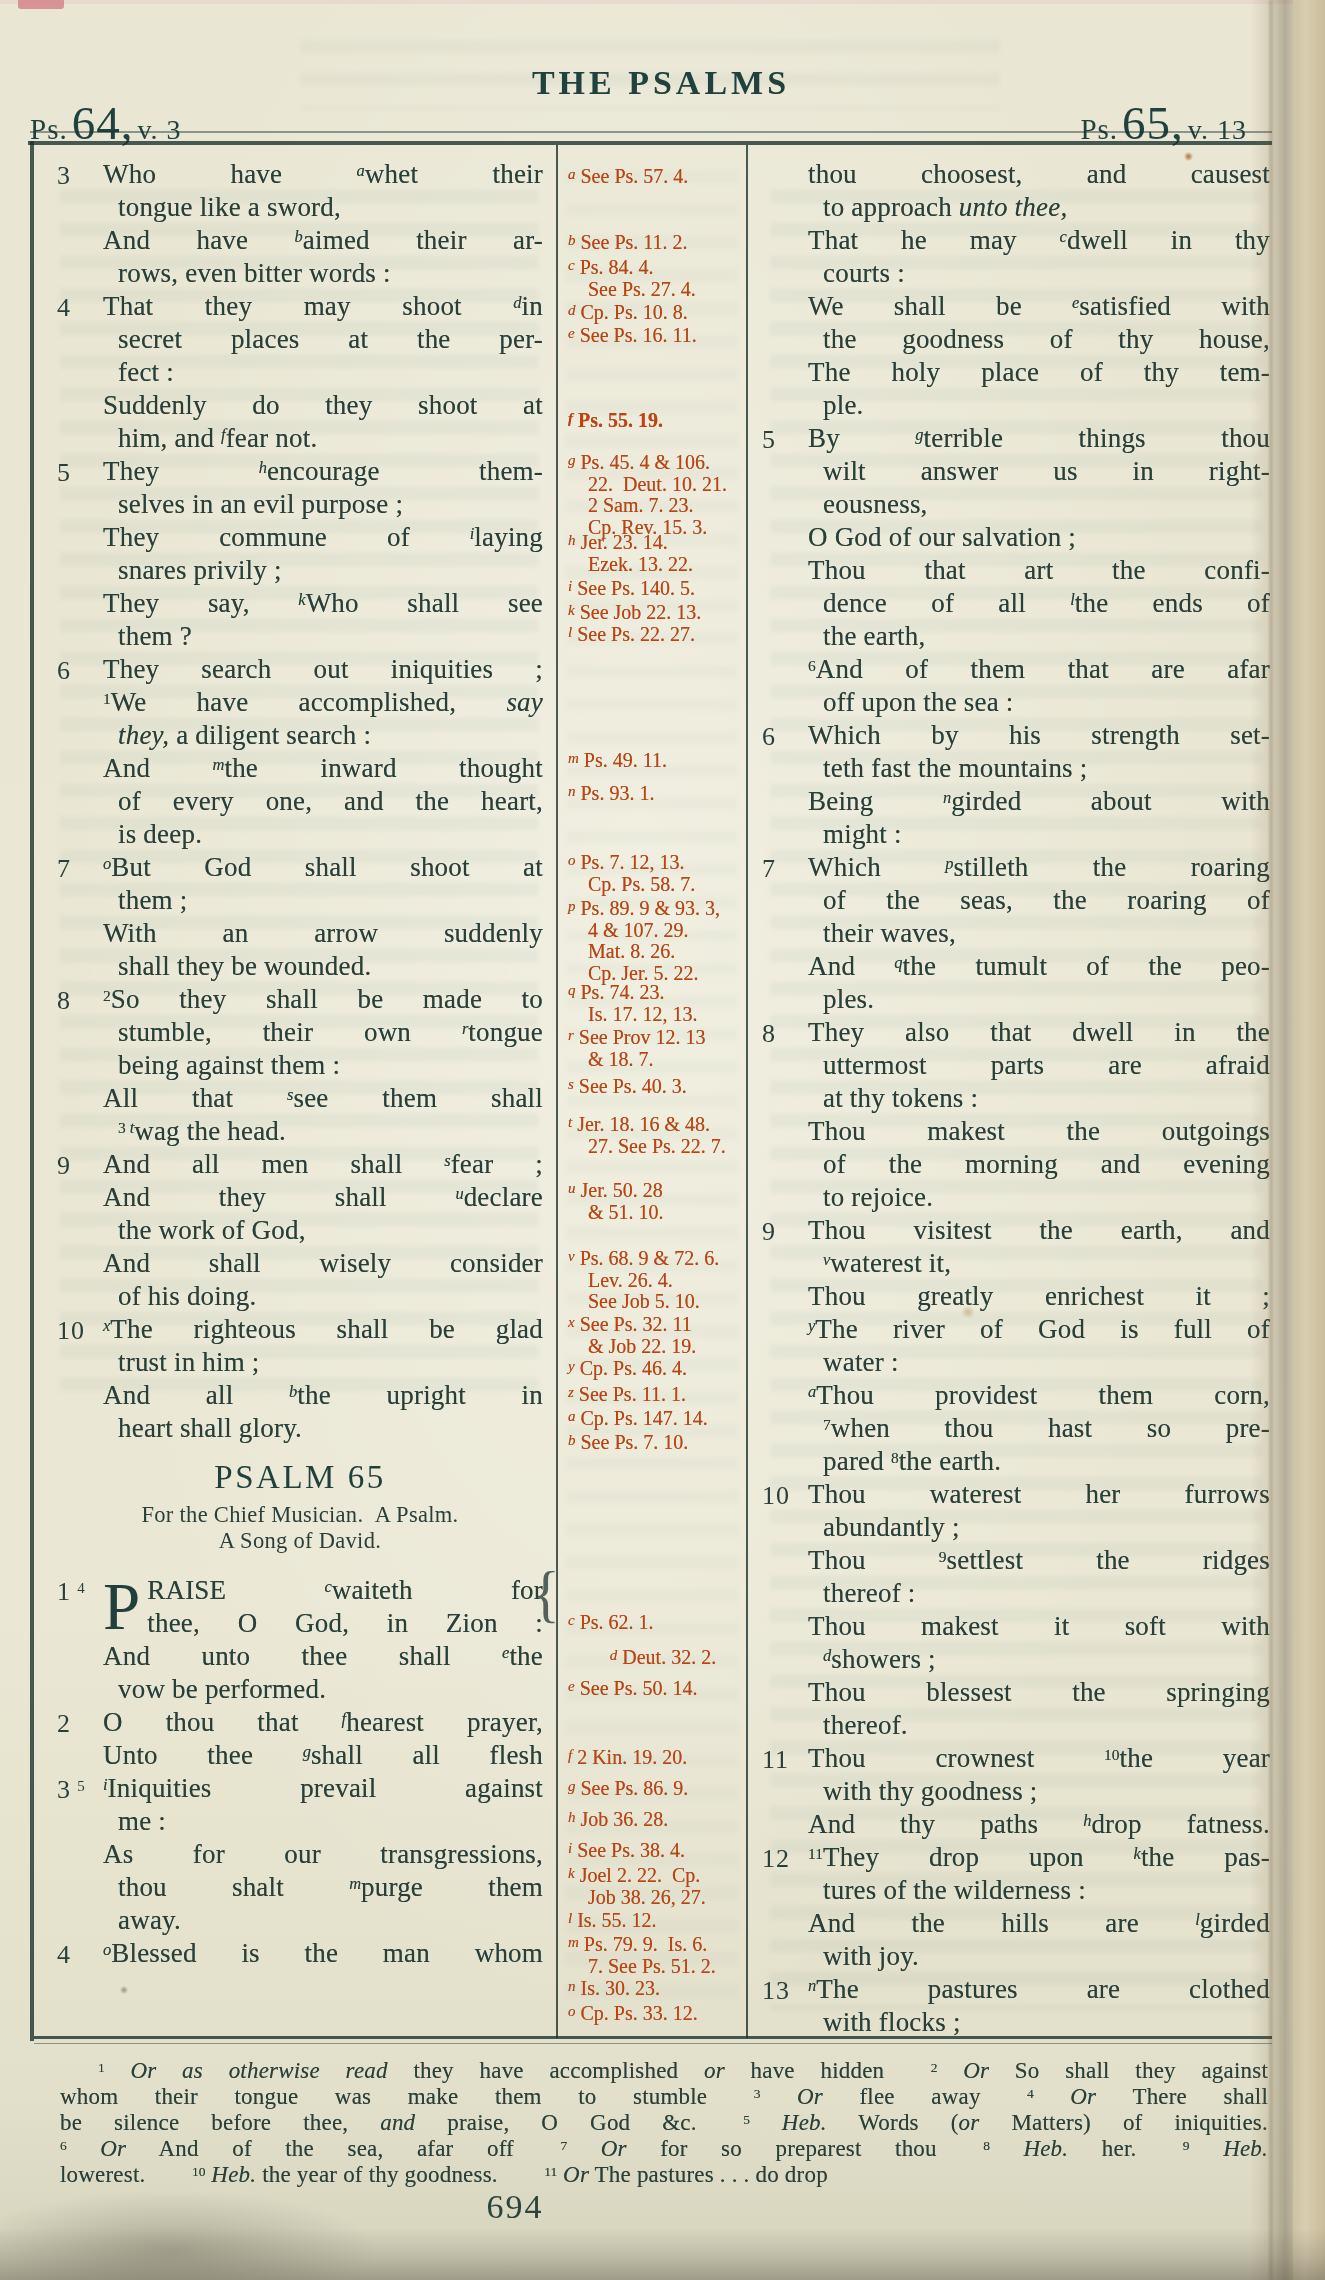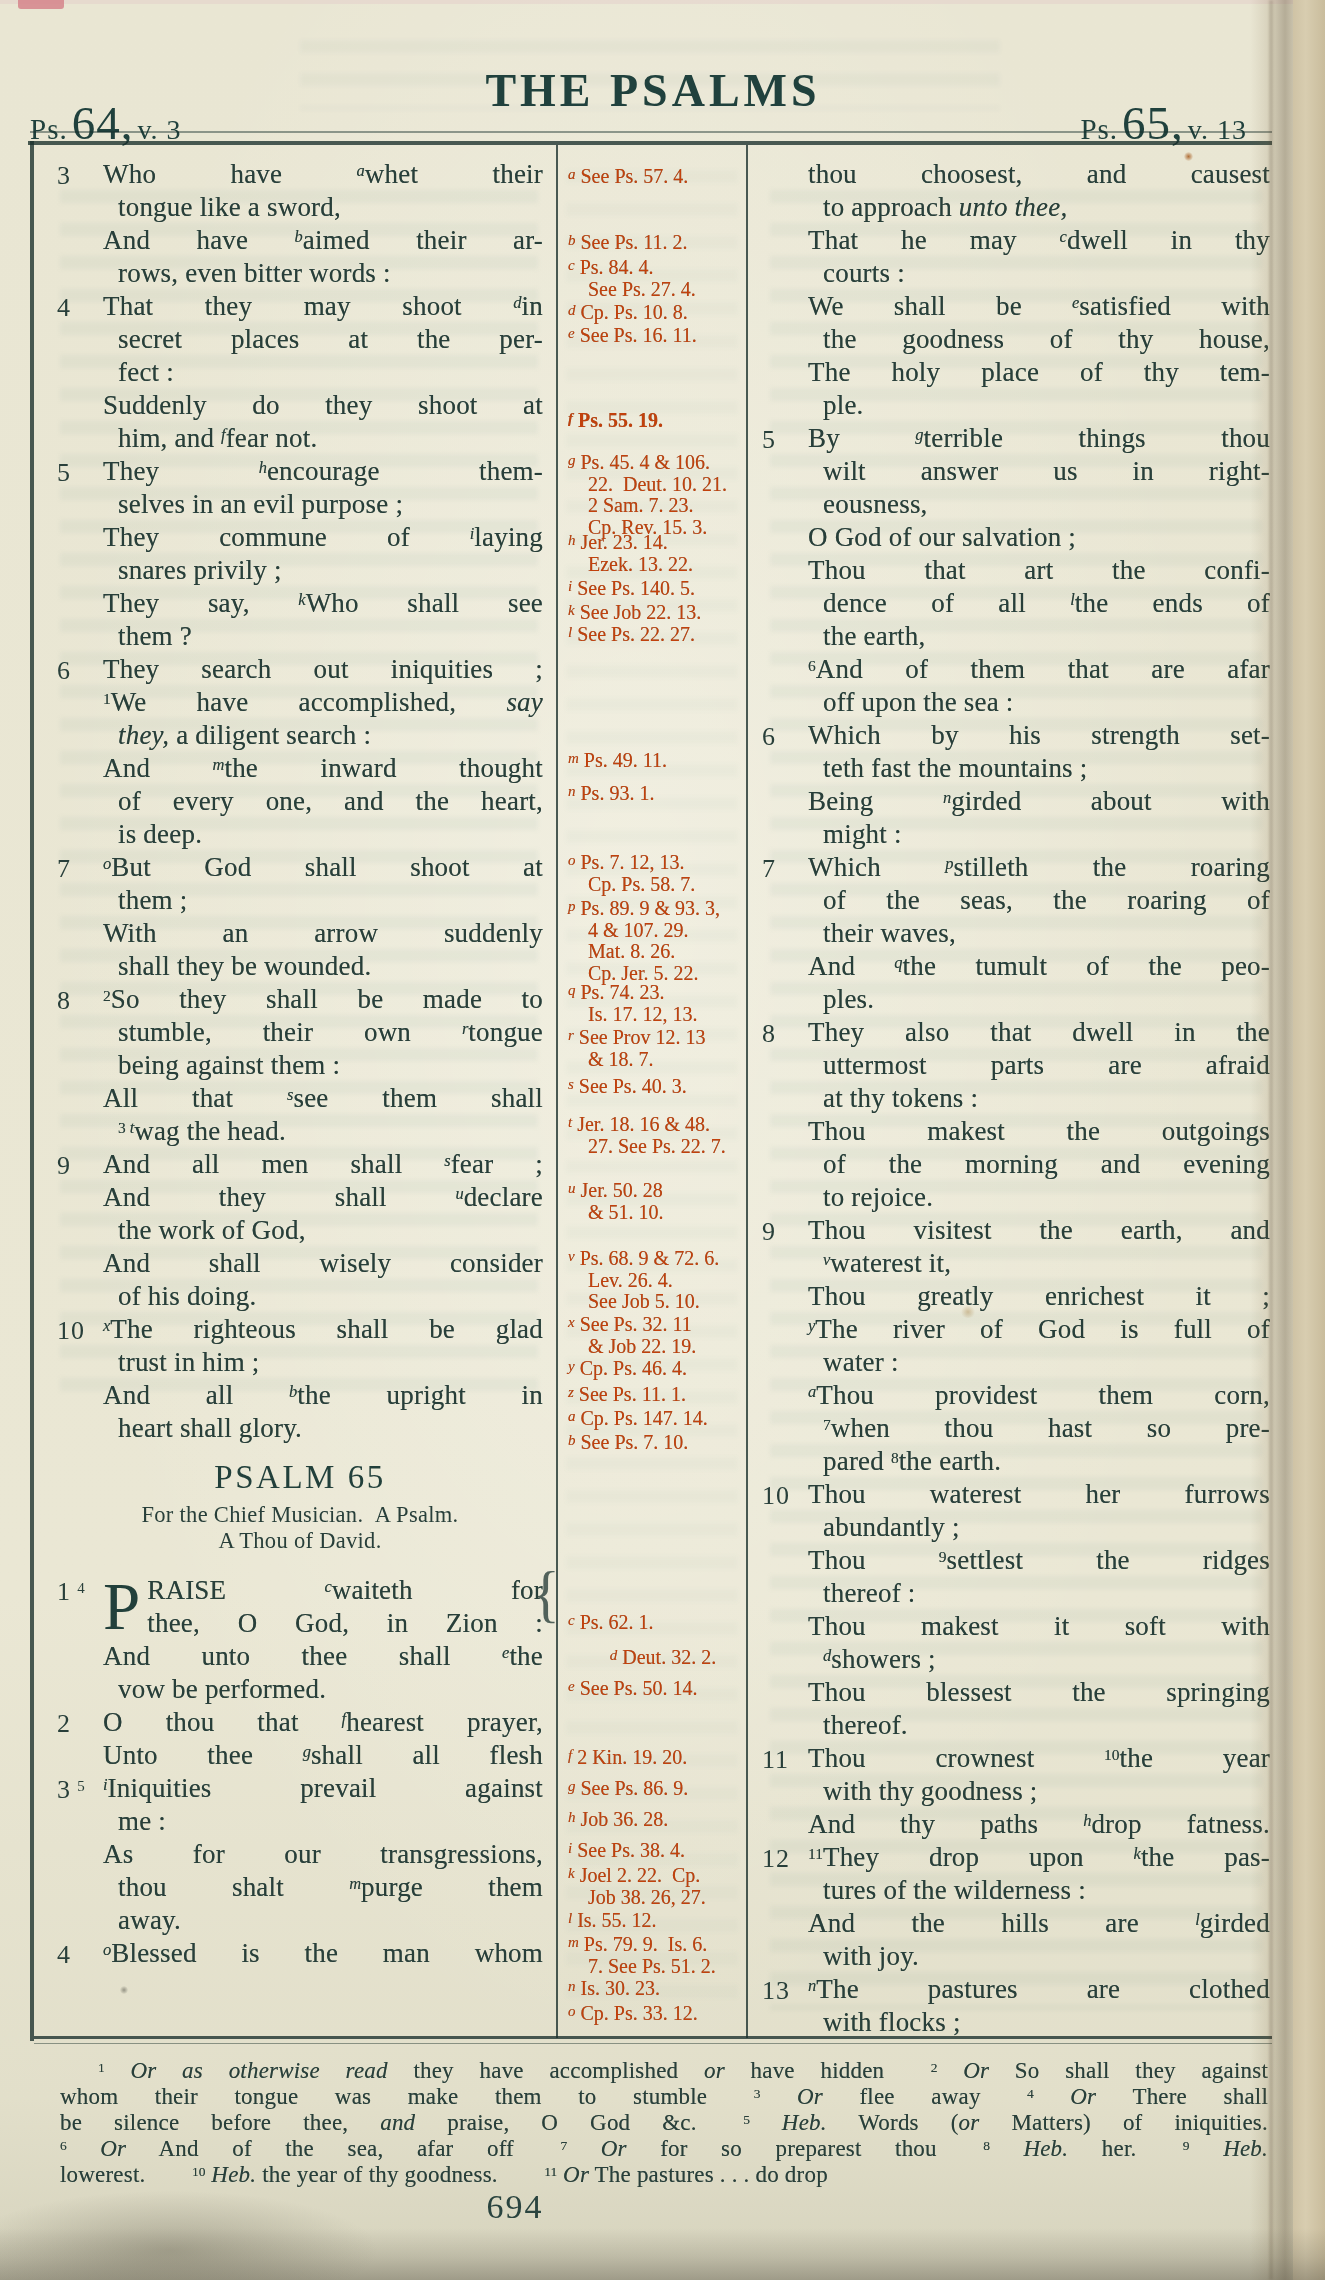--- a/index.html
+++ b/index.html
@@ -10,21 +10,21 @@
     background:
       radial-gradient(ellipse at 48% 40%, rgba(255,255,250,.35) 0%, rgba(255,255,250,0) 60%),
       linear-gradient(180deg,#e9e6d3 0%,#eae7d4 70%,#e2dfca 92%,#d6d3bd 100%);
   }
   .abs{position:absolute;}
   
   .hdr{position:absolute;top:58px;height:58px;display:flex;align-items:baseline;color:#20413d;margin-top:38px;}
   .hdr .ps{font-size:29px;letter-spacing:1px;}
   .hdr .num{font-size:47px;letter-spacing:1px;padding:0 4px;}
   .hdr .vv{font-size:28px;letter-spacing:1px;}
-  #hdrC{left:3px;width:1300px;top:64px;text-align:center;font-size:46px;font-weight:bold;letter-spacing:4px;color:#20413d;position:absolute;}
+  #hdrC{left:11px;width:1300px;top:64px;text-align:center;font-size:34px;font-weight:bold;letter-spacing:4px;color:#20413d;position:absolute;}
   
   .rule{position:absolute;background:rgba(25,48,44,.78);}
   .rule.light{background:rgba(25,48,44,.45);}
   
   .col{position:absolute;top:158px;}
   #colL{left:57px;width:486px;}
   #colR{left:762px;width:508px;}
   .verse{position:relative;margin-left:46px;}
   .vnum{position:absolute;left:-46px;top:3px;width:43px;font-size:26px;letter-spacing:1px;}
   .vnum sup{font-size:15px;vertical-align:7px;}
@@ -165,21 +165,21 @@
       <div class="verse">
         <span class="vnum">10</span>
         <div class="line j"><sup><i>x</i></sup>The righteous shall be glad</div>
         <div class="line ind">trust in him ;</div>
         <div class="line j">And all <sup><i>b</i></sup>the upright in</div>
         <div class="line ind">heart shall glory.</div>
       </div>
     </div>
   <div class="ps-head">PSALM 65</div>
   <div class="ps-sub">For the Chief Musician. A Psalm.</div>
-  <div class="ps-sub last">A Thou of David.</div>
+  <div class="ps-sub last">A Song of David.</div>
   <div id="p65L">
       <div class="verse">
         <span class="vnum">1 <sup>4</sup></span>
         <span class="dc">P</span>
         <div class="line j">RAISE <sup><i>c</i></sup>waiteth for</div>
         <div class="line j">thee, O God, in Zion :</div>
         <div class="line j">And unto thee shall <sup><i>e</i></sup>the</div>
         <div class="line ind">vow be performed.</div>
       </div>
       <div class="verse">

